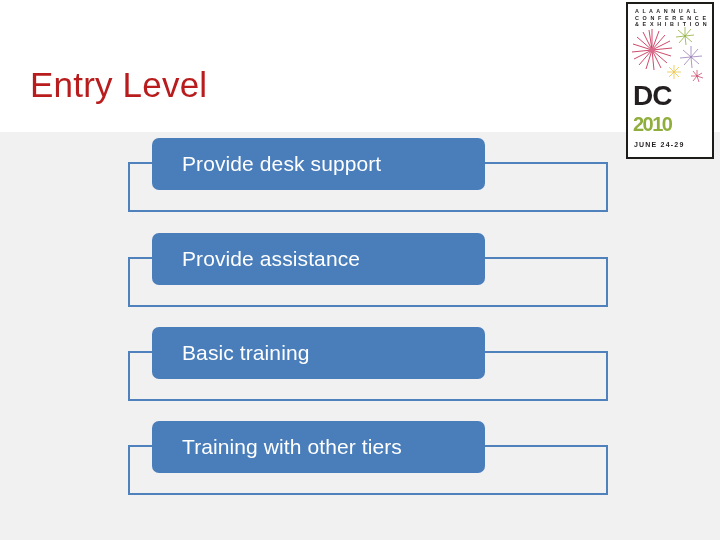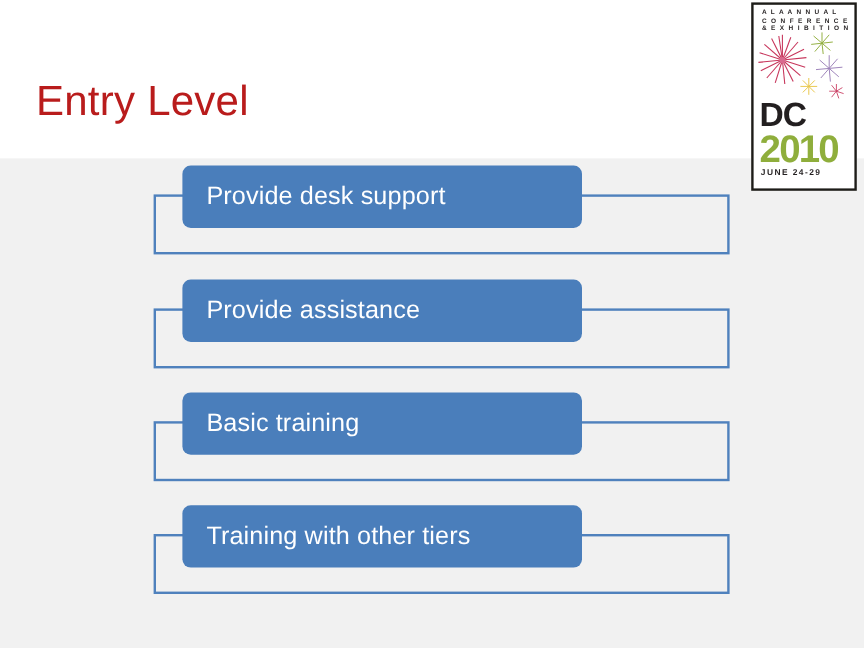--- a/index.html
+++ b/index.html
@@ -88,21 +88,21 @@
     font-weight: bold;
     color: #231f20;
     letter-spacing: -1px;
     font-family: "Liberation Sans", sans-serif;
   }
   #logo-year {
     position: absolute;
     left: 5px;
     top: 104px;
     width: 78px;
-    font-size: 32px;
+    font-size: 20px;
     line-height: 32px;
     font-weight: bold;
     color: #8fae3c;
     letter-spacing: -1.5px;
   }
   #logo-dates {
     position: absolute;
     left: 6px;
     top: 136px;
     width: 76px;
@@ -139,21 +139,21 @@
     background: #4a7ebb;
     border-radius: 7px;
     box-sizing: border-box;
     display: flex;
     align-items: center;
   }
   .row-label {
     color: #ffffff;
     font-size: 21px;
     line-height: 24px;
-    padding-left: 20px;
+    padding-left: 30px;
     white-space: nowrap;
     letter-spacing: 0.1px;
   }
 </style>
 </head>
 <body>
 
 <div id="slide">
 
   <div id="content-band"></div>

